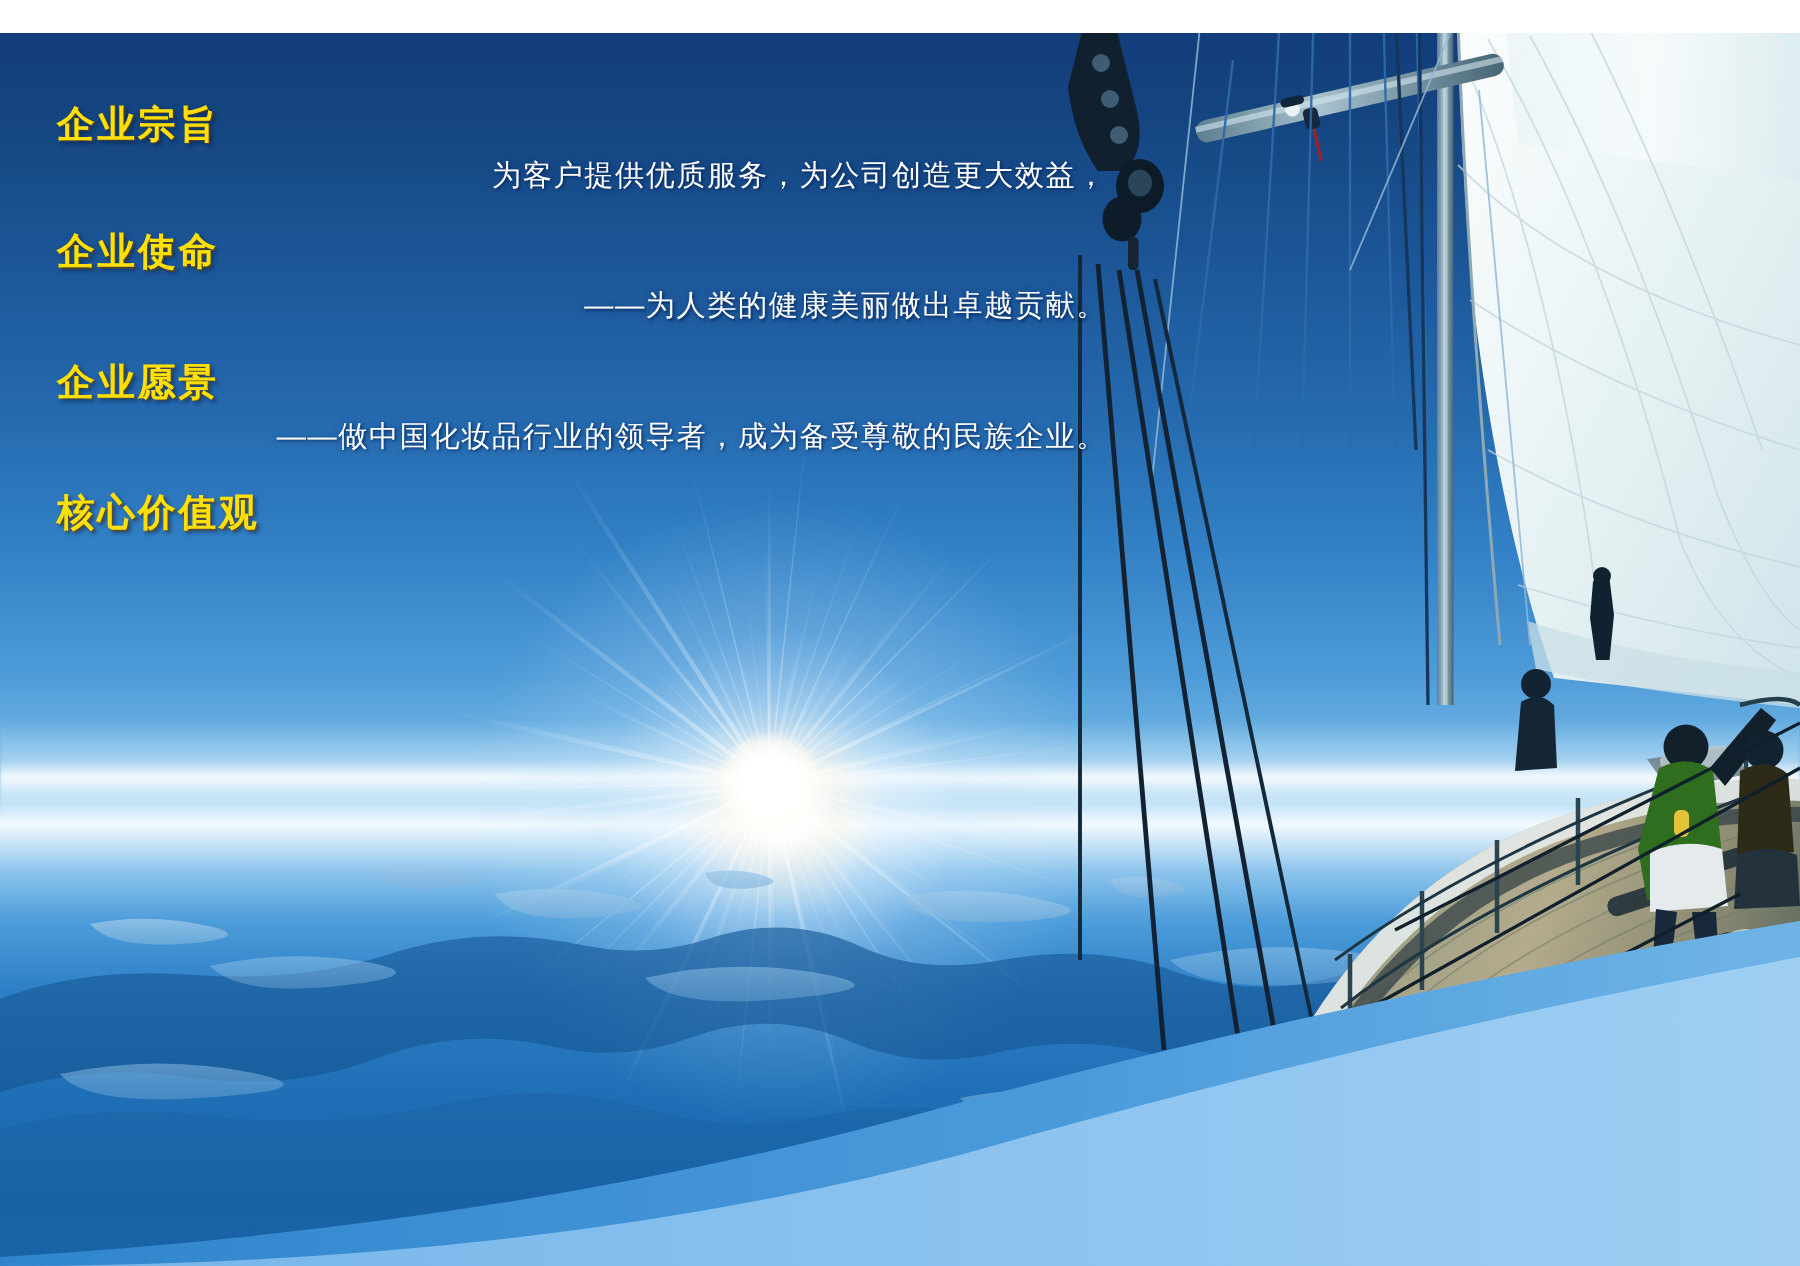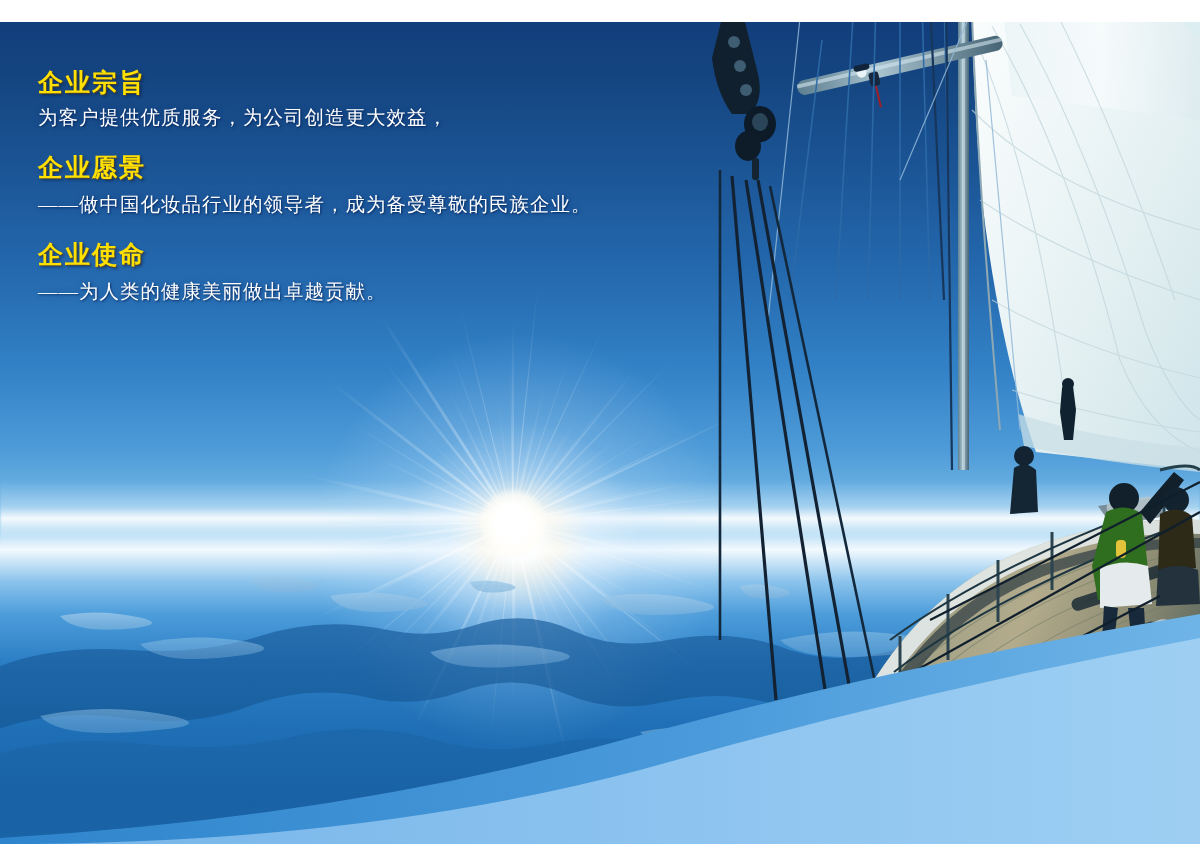--- a/index.html
+++ b/index.html
@@ -112,30 +112,31 @@
     line-height:34px;
     letter-spacing:2px;
     color:#ffe000;
     text-shadow:
       1px 1px 0 rgba(120,70,0,.55),
       2px 2px 3px rgba(0,20,60,.55);
     margin:0 0 4px 0;
     white-space:nowrap;
   }
   .line{
-    font-family:Liberation Serif, serif;
+    font-family:Liberation Sans, sans-serif;
     font-size:19.5px;
     line-height:31px;
     letter-spacing:1px;
     color:#ffffff;
     text-shadow:
       1px 1px 2px rgba(0,30,80,.75),
       0 0 6px rgba(0,40,110,.45);
     margin:0;
     white-space:nowrap;
+    text-align:right;
   }
   .sec.s1 .heading{margin-bottom:2px;}
   .sec.s1{margin-bottom:18px;}
   .sec.s2{margin-bottom:18px;}
   .sec.s3{margin-bottom:18px;}
 </style>
 </head>
 <body>
 
 <div id="banner">
@@ -495,27 +496,28 @@
 
   <div class="top-strip"></div>
 
   <div class="copy">
 
     <div class="sec s1">
       <div class="heading">企业宗旨</div>
       <div class="line">为客户提供优质服务，为公司创造更大效益，</div>
     </div>
 
+    <div class="sec s3">
+      <div class="heading">企业使命</div>
+      <div class="line">——为人类的健康美丽做出卓越贡献。</div>
+    </div>
+
     <div class="sec s2">
       <div class="heading">企业愿景</div>
       <div class="line">——做中国化妆品行业的领导者，成为备受尊敬的民族企业。</div>
     </div>
 
-    <div class="sec s3">
-      <div class="heading">企业使命</div>
-      <div class="line">——为人类的健康美丽做出卓越贡献。</div>
-    </div>
-
     <div class="sec s4">
+      <div class="heading">核心价值观</div>
     </div>
 
   </div>
 </div>
 
 </body></html>

